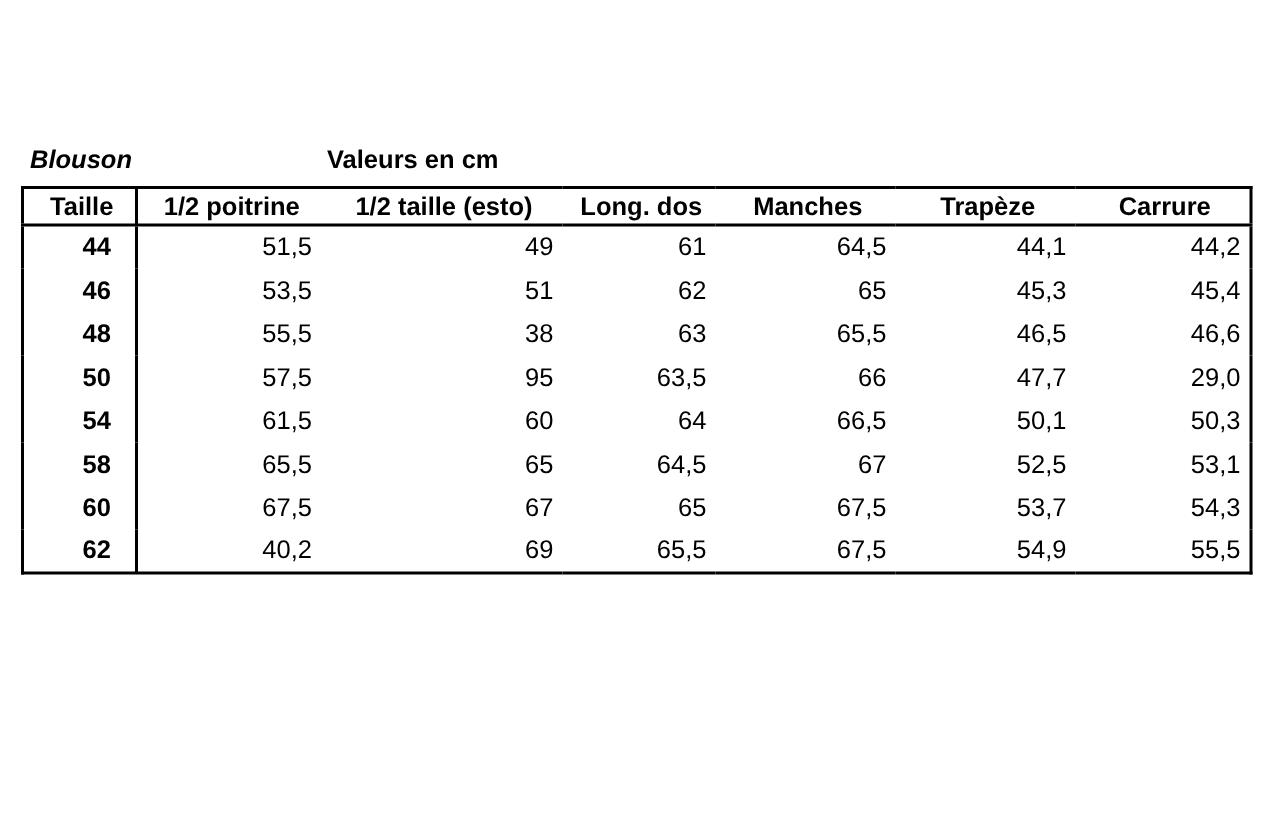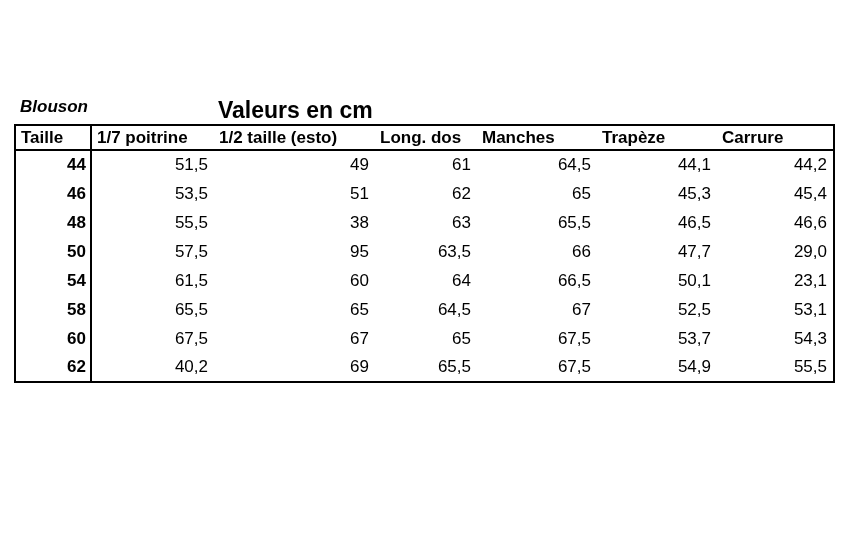--- a/index.html
+++ b/index.html
@@ -12,51 +12,51 @@
   }
   .page { position: relative; width: 846px; height: 559px; overflow: hidden; }
 
   .caption-title {
     position: absolute; left: 20px; top: 97px;
     font-size: 17px; font-weight: 700; font-style: italic;
     white-space: nowrap;
   }
   .caption-units {
     position: absolute; left: 218px; top: 97px;
-    font-size: 23px; font-weight: 700;
+    font-size: 17px; font-weight: 700;
     white-space: nowrap;
   }
 
   table.size-table {
     position: absolute; left: 14px; top: 124px;
     border-collapse: collapse;
     table-layout: fixed;
     border: 2px solid #000;
   }
   table.size-table thead tr { border-bottom: 2px solid #000; }
   table.size-table th {
     font-size: 17px; font-weight: 700;
-    text-align: left;
+    text-align: center;
     height: 25px;
     padding: 0 2px 0 5px;
     white-space: nowrap;
     overflow: hidden;
   }
   table.size-table th:first-child { border-right: 2px solid #000; }
   table.size-table td {
     font-size: 17px; font-weight: 400;
     text-align: right;
     height: 29px;
     padding: 0 6px;
     white-space: nowrap;
   }
   table.size-table td.size-col {
     font-weight: 700;
     border-right: 2px solid #000;
-    padding-right: 4px;
+    padding-right: 16px;
   }
 </style>
 </head>
 <body>
 
 <div class="page">
 
   <span class="caption-title">Blouson</span>
 
   <span class="caption-units">Valeurs en cm</span>
@@ -67,21 +67,21 @@
       <col style="width:123px">
       <col style="width:161px">
       <col style="width:102px">
       <col style="width:120px">
       <col style="width:120px">
       <col style="width:117px">
     </colgroup>
     <thead>
       <tr id="header-row">
           <th>Taille</th>
-          <th>1/7 poitrine</th>
+          <th>1/2 poitrine</th>
           <th>1/2 taille (esto)</th>
           <th>Long. dos</th>
           <th>Manches</th>
           <th>Trapèze</th>
           <th>Carrure</th>
         </tr>
     </thead>
     <tbody id="body-rows">
         <tr>
           <td class="size-col">44</td>
@@ -119,21 +119,21 @@
           <td>47,7</td>
           <td>29,0</td>
         </tr>
         <tr>
           <td class="size-col">54</td>
           <td>61,5</td>
           <td>60</td>
           <td>64</td>
           <td>66,5</td>
           <td>50,1</td>
-          <td>23,1</td>
+          <td>50,3</td>
         </tr>
         <tr>
           <td class="size-col">58</td>
           <td>65,5</td>
           <td>65</td>
           <td>64,5</td>
           <td>67</td>
           <td>52,5</td>
           <td>53,1</td>
         </tr>

